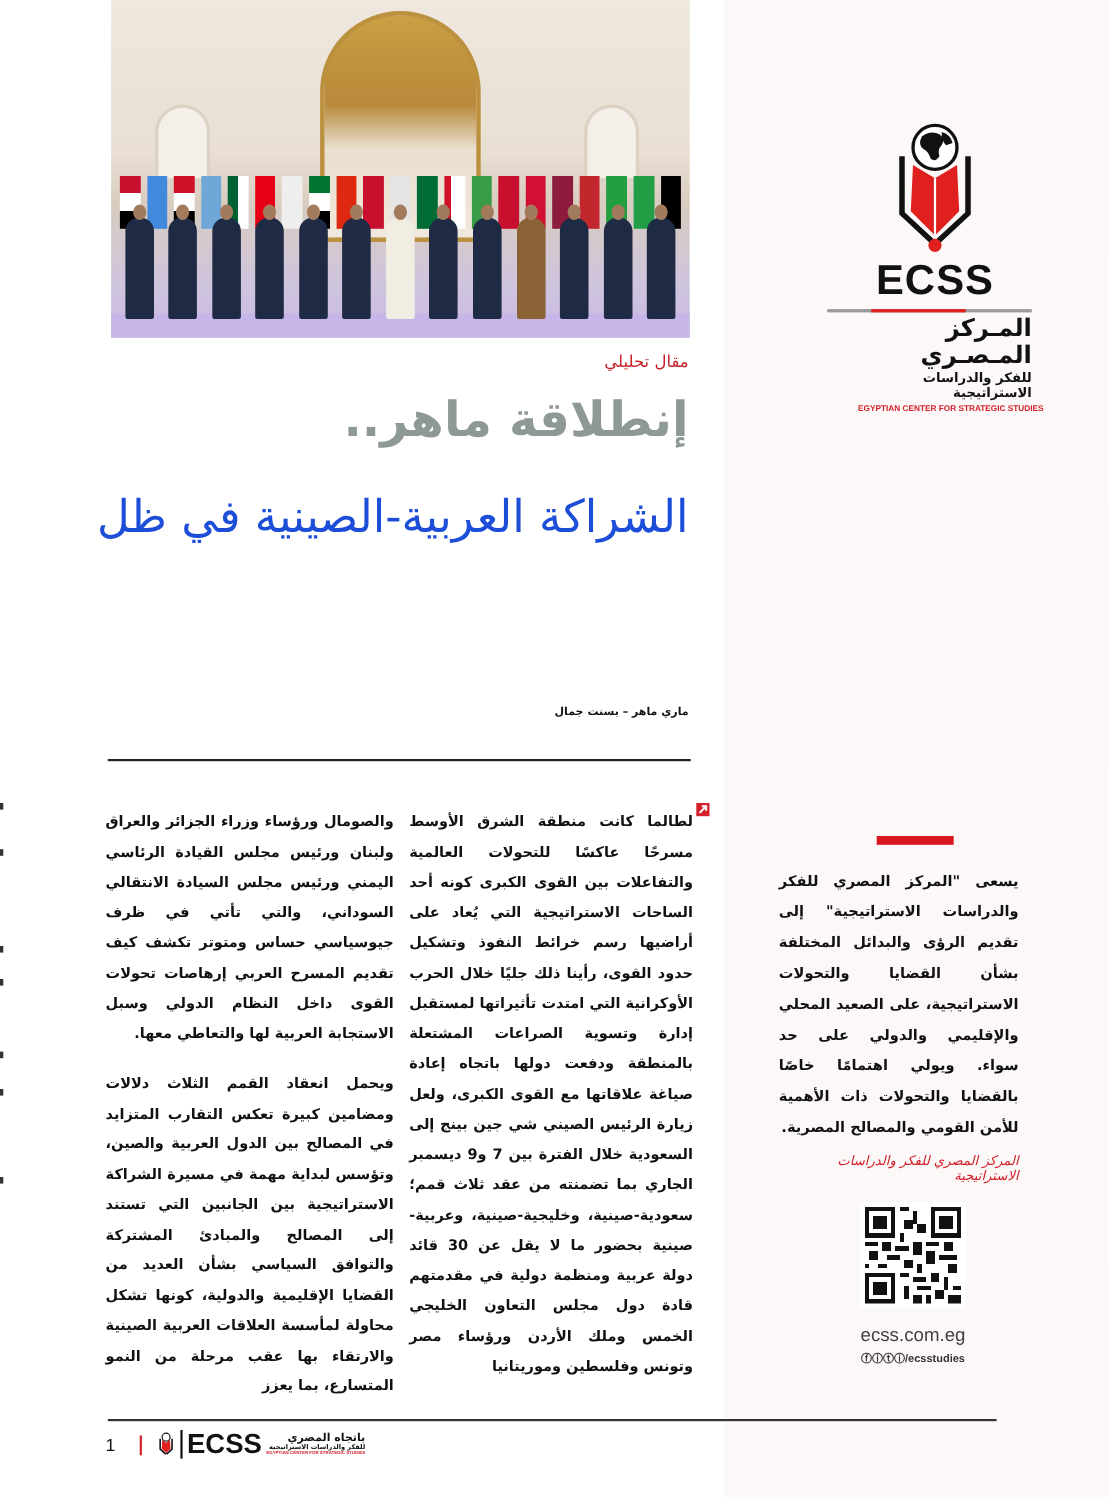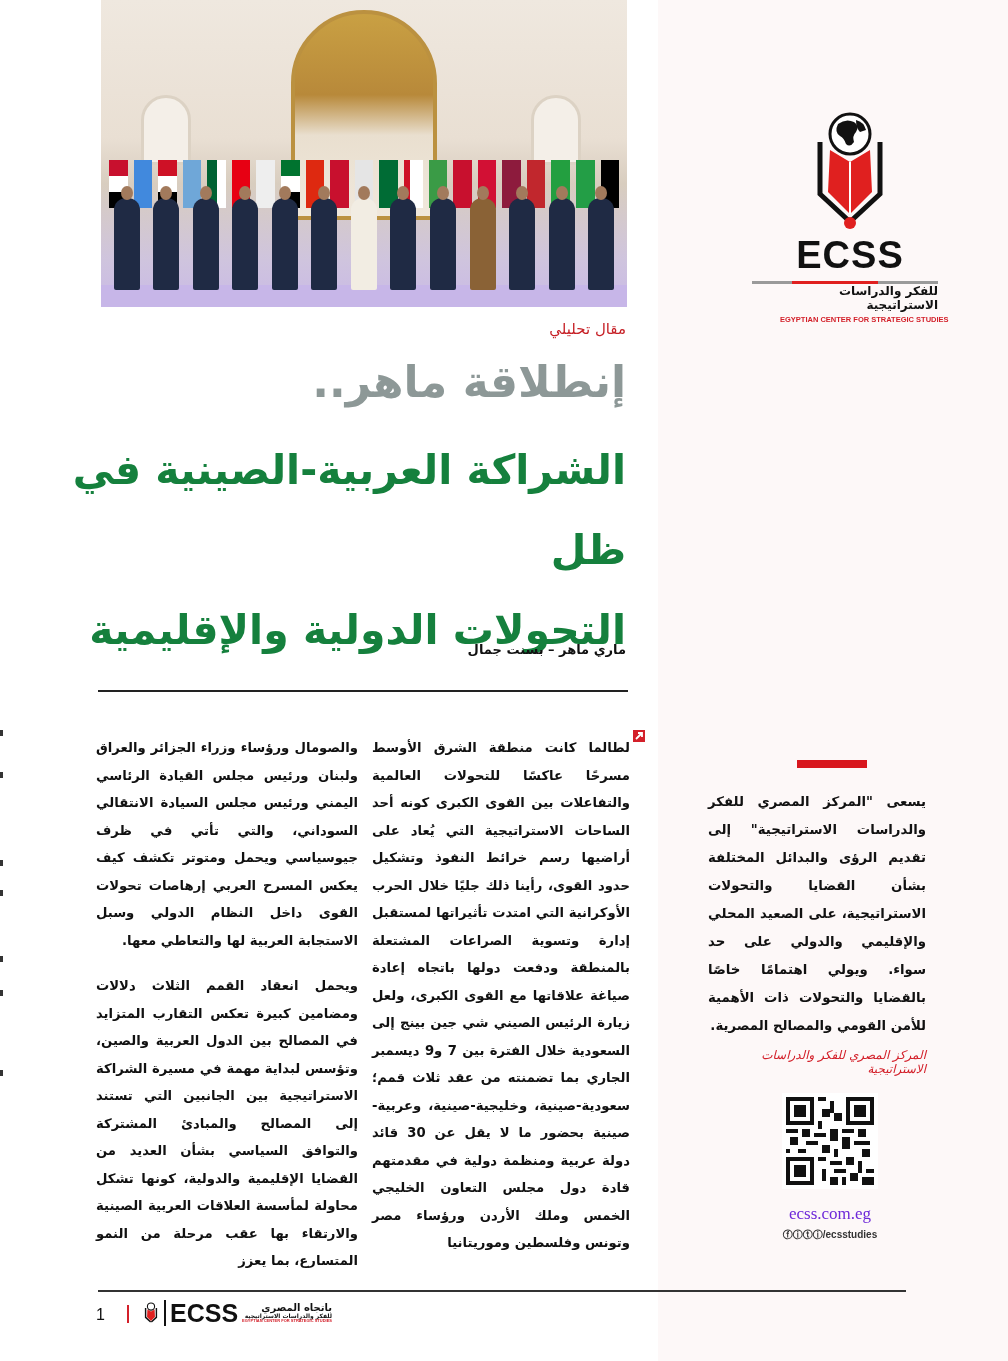--- a/index.html
+++ b/index.html
@@ -29,39 +29,39 @@
   .logo-ecss { text-align: center; font-family: "Liberation Sans", sans-serif; font-weight: bold; font-size: 38px; letter-spacing: 1px; color: #111; margin-top: 4px; }
   .logo-rule { position: relative; height: 3px; background: #9a9a9a; margin: 4px -18px 0 -28px; }
   .logo-rule span { position: absolute; left: 40px; width: 86px; height: 3px; background: #e0201f; top: 0; }
   .logo-ar1 { direction: rtl; text-align: right; font-weight: bold; font-size: 22px; color: #111; margin-right: -18px; margin-top: 2px; }
   .logo-ar2 { direction: rtl; text-align: right; font-weight: bold; font-size: 12px; color: #111; margin-right: -18px; }
   .logo-en { text-align: right; font-family: "Liberation Sans", sans-serif; font-weight: bold; font-size: 7.5px; color: #d3202a; margin-right: -18px; margin-top: 3px; white-space: nowrap; }
 
   
   .kicker { position: absolute; right: 382px; top: 320px; direction: rtl; color: #c61f25; font-weight: normal; font-size: 15px; }
   .subtitle { position: absolute; right: 382px; top: 352px; direction: rtl; color: #8d9897; font-weight: bold; font-size: 44px; line-height: 60px; }
-  .title { position: absolute; right: 382px; top: 430px; width: 580px; direction: rtl; text-align: right; color: #15803d; font-weight: bold; font-size: 41px; line-height: 80px; }
-  .authors { position: absolute; right: 382px; top: 642px; direction: rtl; font-weight: bold; font-size: 13px; color: #111; }
+  .title { position: absolute; right: 382px; top: 430px; width: 580px; direction: rtl; text-align: right; color: #1d4ed8; font-weight: normal; font-size: 41px; line-height: 80px; }
+  .authors { position: absolute; right: 382px; top: 642px; direction: rtl; font-weight: bold; font-size: 10px; color: #111; }
   .title-rule { position: absolute; left: 98px; top: 690px; width: 530px; height: 2px; background: #222; }
 
   
   .col { position: absolute; direction: rtl; text-align: justify; text-align-last: right; font-size: 13.2px; line-height: 27.5px; color: #111; font-weight: bold; }
   .col-right { left: 372px; top: 734px; width: 258px; }
   .col-left { left: 96px; top: 734px; width: 262px; }
   .col p { margin-bottom: 18px; }
   .arrow-icon { position: absolute; left: 633px; top: 730px; width: 12px; height: 12px; background: #d3202a; }
   .arrow-icon svg { display: block; }
 
   
   .side-rule { position: absolute; left: 797px; top: 760px; width: 70px; height: 8px; background: #d8171e; }
   .side-text { position: absolute; left: 708px; top: 788px; width: 218px; direction: rtl; text-align: justify; text-align-last: right; font-size: 13.3px; line-height: 28px; color: #111; font-weight: bold; }
   .side-sig { position: absolute; left: 708px; top: 1036px; width: 218px; direction: rtl; text-align: right; color: #d3202a; font-family: "DejaVu Serif", serif; font-style: italic; font-size: 12px; margin-top: 12px; }
 
   .qr { position: absolute; left: 782px; top: 1093px; width: 96px; height: 96px; background: #fff; padding: 4px; }
-  .site { position: absolute; left: 770px; top: 1204px; width: 120px; text-align: center; font-family: Liberation Serif, serif; font-size: 17px; color: #6d28d9; }
+  .site { position: absolute; left: 770px; top: 1204px; width: 120px; text-align: center; font-family: Liberation Sans, sans-serif; font-size: 17px; color: #404040; }
   .social { position: absolute; left: 770px; top: 1228px; width: 120px; text-align: center; font-family: "Liberation Sans", sans-serif; font-weight: bold; font-size: 10px; color: #333; }
 
   
   .footer-rule { position: absolute; left: 98px; top: 1290px; width: 808px; height: 2px; background: #333; }
   .page-num { position: absolute; left: 96px; top: 1306px; font-family: "Liberation Sans", sans-serif; font-size: 16px; color: #111; }
   .footer-sep { position: absolute; left: 127px; top: 1305px; width: 2px; height: 18px; background: #d3202a; }
   .footer-logo { position: absolute; left: 142px; top: 1300px; display: flex; align-items: center; gap: 4px; }
   .footer-ecss { font-family: "Liberation Sans", sans-serif; font-weight: bold; font-size: 25px; color: #111; border-left: 2px solid #111; padding-left: 4px; line-height: 26px; }
   .footer-ar { direction: rtl; text-align: right; font-weight: bold; color: #111; line-height: 1; }
   .footer-ar .a1 { font-size: 10px; }
@@ -129,43 +129,43 @@
     <path d="M30 40 L50 52 L70 40 L72 82 L50 104 L28 82 Z" fill="#e0201f"></path>
     <path d="M50 52 L50 104" stroke="#fff" stroke-width="2"></path>
     <path d="M20 32 L20 84 L48 110" fill="none" stroke="#111" stroke-width="5"></path>
     <path d="M80 32 L80 84 L52 110" fill="none" stroke="#111" stroke-width="5"></path>
     <circle cx="50" cy="113" r="6" fill="#e0201f"></circle>
   </svg>
   <div class="logo-ecss">ECSS</div>
   <div class="logo-rule">
       <span></span>
     </div>
+  <div class="logo-ar1">المـركز المـصـري</div>
   <div class="logo-ar2">للفكر والدراسات الاستراتيجية</div>
   <div class="logo-en">EGYPTIAN CENTER FOR STRATEGIC STUDIES</div>
 </div>
 
 <div class="kicker">مقال تحليلي</div>
 <div class="subtitle">إنطلاقة ماهر..</div>
 <div class="title">
   <div>الشراكة العربية-الصينية في ظل</div>
-  <div>التحولات الدولية والإقليمية</div>
 </div>
 <div class="authors">ماري ماهر – بسنت جمال</div>
 <div class="title-rule"></div>
 
 <div class="arrow-icon">
   <svg width="12" height="12" viewBox="0 0 12 12">
       <path d="M3 9 L9 3 M5 3 H9 V7" stroke="#fff" stroke-width="1.8" fill="none"></path>
     </svg>
 </div>
 <div class="col col-right">
   <p>لطالما كانت منطقة الشرق الأوسط مسرحًا عاكسًا للتحولات العالمية والتفاعلات بين القوى الكبرى كونه أحد الساحات الاستراتيجية التي يُعاد على أراضيها رسم خرائط النفوذ وتشكيل حدود القوى، رأينا ذلك جليًا خلال الحرب الأوكرانية التي امتدت تأثيراتها لمستقبل إدارة وتسوية الصراعات المشتعلة بالمنطقة ودفعت دولها باتجاه إعادة صياغة علاقاتها مع القوى الكبرى، ولعل زيارة الرئيس الصيني شي جين بينج إلى السعودية خلال الفترة بين 7 و9 ديسمبر الجاري بما تضمنته من عقد ثلاث قمم؛ سعودية-صينية، وخليجية-صينية، وعربية-صينية بحضور ما لا يقل عن 30 قائد دولة عربية ومنظمة دولية في مقدمتهم قادة دول مجلس التعاون الخليجي الخمس وملك الأردن ورؤساء مصر وتونس وفلسطين وموريتانيا</p>
 </div>
 <div class="col col-left">
-  <p>والصومال ورؤساء وزراء الجزائر والعراق ولبنان ورئيس مجلس القيادة الرئاسي اليمني ورئيس مجلس السيادة الانتقالي السوداني، والتي تأتي في ظرف جيوسياسي ويحمل ومتوتر تكشف كيف يعكس المسرح العربي إرهاصات تحولات القوى داخل النظام الدولي وسبل الاستجابة العربية لها والتعاطي معها.</p>
+  <p>والصومال ورؤساء وزراء الجزائر والعراق ولبنان ورئيس مجلس القيادة الرئاسي اليمني ورئيس مجلس السيادة الانتقالي السوداني، والتي تأتي في ظرف جيوسياسي حساس ومتوتر تكشف كيف تقديم المسرح العربي إرهاصات تحولات القوى داخل النظام الدولي وسبل الاستجابة العربية لها والتعاطي معها.</p>
   <p>ويحمل انعقاد القمم الثلاث دلالات ومضامين كبيرة تعكس التقارب المتزايد في المصالح بين الدول العربية والصين، وتؤسس لبداية مهمة في مسيرة الشراكة الاستراتيجية بين الجانبين التي تستند إلى المصالح والمبادئ المشتركة والتوافق السياسي بشأن العديد من القضايا الإقليمية والدولية، كونها تشكل محاولة لمأسسة العلاقات العربية الصينية والارتقاء بها عقب مرحلة من النمو المتسارع، بما يعزز</p>
 </div>
 
 <div class="side-rule"></div>
 <div class="side-text">يسعى "المركز المصري للفكر والدراسات الاستراتيجية" إلى تقديم الرؤى والبدائل المختلفة بشأن القضايا والتحولات الاستراتيجية، على الصعيد المحلي والإقليمي والدولي على حد سواء. ويولي اهتمامًا خاصًا بالقضايا والتحولات ذات الأهمية للأمن القومي والمصالح المصرية.</div>
 <div class="side-sig">المركز المصري للفكر والدراسات الاستراتيجية</div>
 
 <div class="qr">
   <svg width="88" height="88" viewBox="0 0 22 22" shape-rendering="crispEdges">
     <rect width="22" height="22" fill="#fff"></rect>

